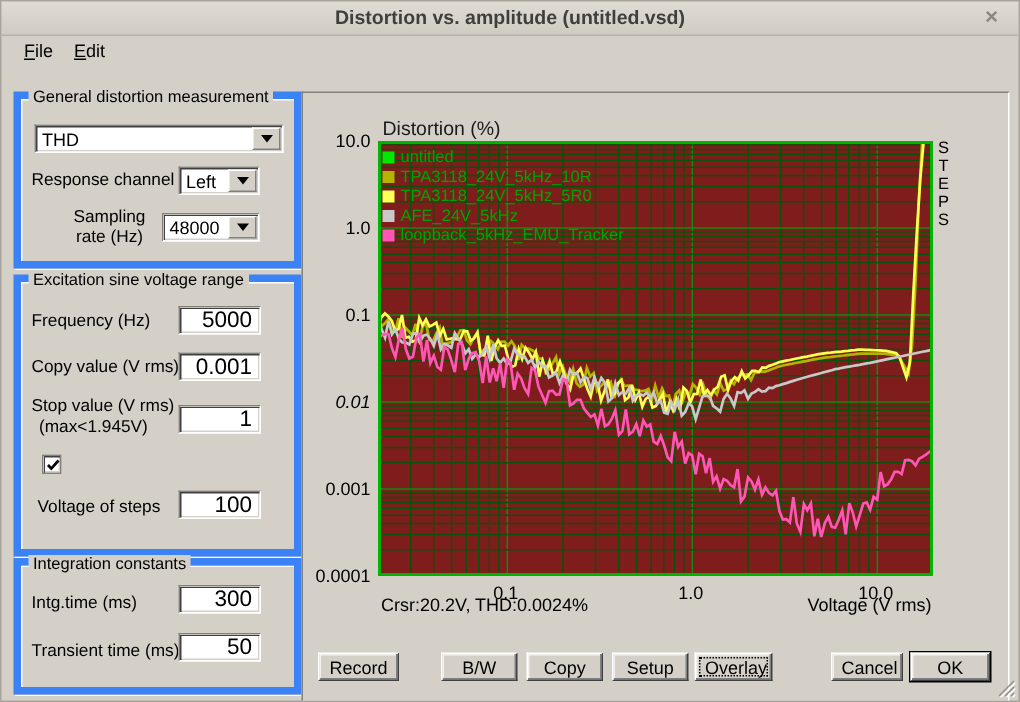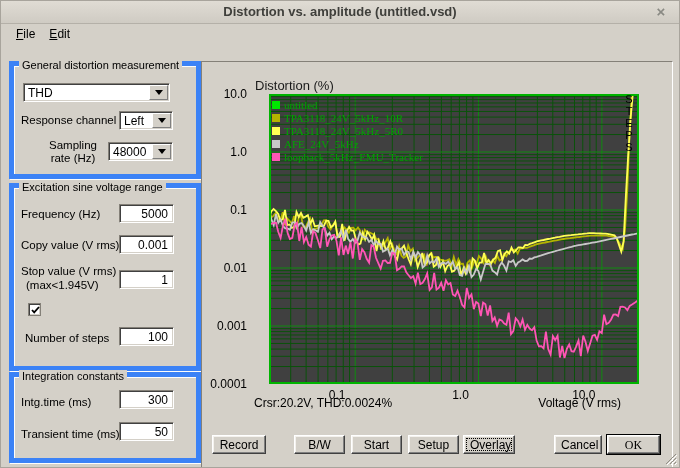--- a/index.html
+++ b/index.html
@@ -18,53 +18,53 @@
   .menu-item{font-size:12px;color:#000;padding:3px 7px 0 7px;height:18px;}
   .menu-item u{text-decoration:underline;}
   
   .groupbox{position:absolute;border:5px solid #3b82f6;box-shadow:1px 1px 0 #fdfdfb, inset 1px 1px 0 #fdfdfb;}
   .groupbox .gb-title{position:absolute;top:-7px;left:5px;background:#d4d0c8;padding:0 3px;font-size:11px;color:#000;}
   .lbl{position:absolute;font-size:11.5px;color:#000;white-space:nowrap;}
   .lbl.ctr{text-align:center;}
   
   .edit{position:absolute;box-sizing:border-box;height:19px;background:#fff;border:1px solid #848078;
         border-right-color:#fff;border-bottom-color:#fff;box-shadow:inset 1px 1px 0 #404040 , inset -1px -1px 0 #d4d0c8;
-        font-family:"Liberation Sans",sans-serif;font-size:12px;text-align:right;padding:0 5px 0 2px;color:#000;}
+        font-family:"Liberation Sans",sans-serif;font-size:15px;text-align:right;padding:0 5px 0 2px;color:#000;}
   .combo{position:absolute;box-sizing:border-box;height:19px;background:#fff;border:1px solid #848078;
         border-right-color:#fff;border-bottom-color:#fff;box-shadow:inset 1px 1px 0 #404040, inset -1px -1px 0 #d4d0c8;}
   .combo .val{position:absolute;left:4px;top:2px;font-size:12px;color:#000;}
   .combo .drop{position:absolute;right:1px;top:1px;bottom:1px;width:17px;background:#d4d0c8;
         border:1px solid #808080;border-top-color:#fff;border-left-color:#fff;
         display:flex;align-items:center;justify-content:center;}
   .combo .drop .arr{width:0;height:0;border-left:4px solid transparent;border-right:4px solid transparent;
         border-top:5px solid #000;}
   
   .checkbox{position:absolute;width:13px;height:13px;background:#fff;border:1px solid #848078;
         box-shadow:inset 1px 1px 0 #404040, inset -1px -1px 0 #d4d0c8;box-sizing:border-box;}
   .checkbox svg{position:absolute;left:1px;top:1px;}
   
   .chart-panel{position:absolute;left:200px;top:60px;width:472px;height:462px;box-sizing:border-box;
         border:1px solid #848078;border-right-color:#fff;border-bottom-color:#fff;background:#d4d0c8;}
   .chart-title{position:absolute;left:53px;top:16px;font-size:13px;color:#1a1a1a;}
-  .plot-wrap{position:absolute;left:67px;top:32px;width:370px;height:290px;background:#404040;font-family:Liberation Serif, serif;}
+  .plot-wrap{position:absolute;left:50px;top:32px;width:370px;height:290px;background:#7f1d1d;}
   .ylab{position:absolute;width:42px;text-align:right;font-size:12px;color:#000;height:12px;line-height:12px;}
   .xlab{position:absolute;width:40px;text-align:center;font-size:12px;color:#000;top:326px;}
   .cursor-text{position:absolute;left:52px;top:334px;font-size:12px;color:#000;}
   .xaxis-title{position:absolute;left:300px;top:334px;width:119px;text-align:right;font-size:12px;color:#000;}
   .steps-brand{position:absolute;left:421px;top:31px;font-size:11px;color:#000;line-height:12px;width:12px;text-align:center;}
   .legend{position:absolute;left:3px;top:4px;}
   .legend-item{height:13px;display:flex;align-items:center;}
   .legend-chip{width:8px;height:8px;margin-right:4px;flex:none;}
   .legend-label{font-size:11px;color:#00a400;white-space:nowrap;}
   
   .btn{position:absolute;height:19px;background:#d4d0c8;font-family:"Liberation Sans",sans-serif;
        font-size:12px;color:#000;text-align:center;line-height:17px;box-sizing:border-box;
        border:1px solid #404040;border-top-color:#fff;border-left-color:#fff;
        box-shadow:inset -1px -1px 0 #808080, inset 1px 1px 0 #f4f2ee;}
-  .btn.default{box-shadow:0 0 0 1px #000, inset -1px -1px 0 #808080, inset 1px 1px 0 #f4f2ee;font-family:Liberation Serif, serif;}
+  .btn.default{box-shadow:0 0 0 1px #000, inset -1px -1px 0 #808080, inset 1px 1px 0 #f4f2ee;}
   .btn.focused{outline:1px dotted #000;outline-offset:-4px;}
   .resize-grip{position:absolute;right:2px;bottom:2px;width:14px;height:14px;}
 </style>
 </head>
 <body>
 
 <div class="window">
 
   <div class="titlebar">
     <div class="title">Distortion vs. amplitude (untitled.vsd)</div>
@@ -72,21 +72,21 @@
   </div>
 
   <div class="menubar" id="menubar">
       <div class="menu-item"><u>F</u>ile</div>
       <div class="menu-item"><u>E</u>dit</div>
     </div>
 
   <div class="groupbox" style="left:8px;top:60px;width:182px;height:108px;">
     <span class="gb-title">General distortion measurement</span>
   </div>
-  <div class="combo" style="left:22px;top:82px;width:147px;">
+  <div class="combo" style="left:22px;top:82px;width:166px;">
     <span class="val">THD</span>
     <span class="drop">
         <span class="arr"></span>
       </span>
   </div>
   <div class="lbl" style="left:20px;top:113px;">Response channel</div>
   <div class="combo" style="left:118px;top:110px;width:54px;">
     <span class="val">Left</span>
     <span class="drop">
         <span class="arr"></span>
@@ -109,21 +109,21 @@
   <div class="lbl" style="left:20px;top:238px;">Copy value (V rms)</div>
   <input class="edit" style="left: 118px; top: 234px; width: 55px;" value="0.001">
   <div class="lbl" style="left:20px;top:264px;">Stop value (V rms)</div>
   <div class="lbl" style="left:25px;top:278px;">(max&lt;1.945V)</div>
   <input class="edit" style="left: 118px; top: 269px; width: 55px;" value="1">
   <div class="checkbox" style="left:27px;top:302px;">
     <svg id="checkmark" width="11" height="11" viewBox="0 0 11 11">
       <path d="M2 5 L4.2 7.4 L9 2" stroke="#000" stroke-width="1.8" fill="none"></path>
     </svg>
   </div>
-  <div class="lbl" style="left:24px;top:331px;">Number of steps</div>
+  <div class="lbl" style="left:24px;top:331px;">Voltage of steps</div>
   <input class="edit" style="left: 118px; top: 326px; width: 55px;" value="100">
 
   <div class="groupbox" style="left:8px;top:371px;width:182px;height:81px;">
     <span class="gb-title">Integration constants</span>
   </div>
   <div class="lbl" style="left:20px;top:395px;">Intg.time (ms)</div>
   <input class="edit" style="left: 118px; top: 389px; width: 55px;" value="300">
   <div class="lbl" style="left:20px;top:427px;">Transient time (ms)</div>
   <input class="edit" style="left: 118px; top: 421px; width: 55px;" value="50">
 
@@ -236,21 +236,21 @@
           <div class="legend-item">
             <span class="legend-chip" style="background: rgb(255, 85, 181);"></span>
             <span class="legend-label" style="color: rgb(0, 164, 0);">loopback_5kHz_EMU_Tracker</span>
           </div>
         </div>
     </div>
     <div id="ylabels">
         <div class="ylab" style="left: 3px; top: 26px;">10.0</div>
         <div class="ylab" style="left: 3px; top: 84px;">1.0</div>
         <div class="ylab" style="left: 3px; top: 142px;">0.1</div>
-        <div class="ylab" style="left: 3px; top: 200px;">0.01</div>
+        <div class="ylab" style="left: 3px; top: 200px; font-style: italic;">0.01</div>
         <div class="ylab" style="left: 3px; top: 258px;">0.001</div>
         <div class="ylab" style="left: 3px; top: 316px;">0.0001</div>
       </div>
     <div id="xlabels">
         <div class="xlab" style="left: 115.206px;">0.1</div>
         <div class="xlab" style="left: 238.54px;">1.0</div>
         <div class="xlab" style="left: 361.873px;">10.0</div>
       </div>
     <div class="cursor-text">Crsr:20.2V, THD:0.0024%</div>
     <div class="xaxis-title">Voltage (V rms)</div>
@@ -258,21 +258,21 @@
         <div>S</div>
         <div>T</div>
         <div>E</div>
         <div>P</div>
         <div>S</div>
       </div>
   </div>
 
   <button class="btn" style="left:211px;top:434px;width:54px;">Record</button>
   <button class="btn" style="left:293px;top:434px;width:51px;">B/W</button>
-  <button class="btn" style="left:350px;top:434px;width:51px;">Start</button>
+  <button class="btn" style="left:350px;top:434px;width:51px;">Copy</button>
   <button class="btn" style="left:407px;top:434px;width:51px;">Setup</button>
   <button class="btn focused" style="left:462px;top:434px;width:52px;">Overlay</button>
   <button class="btn" style="left:553px;top:434px;width:48px;">Cancel</button>
   <button class="btn default" style="left:606px;top:434px;width:53px;">OK</button>
 
   <svg class="resize-grip" width="14" height="14">
     <line x1="13" y1="3" x2="3" y2="13" stroke="#928e86" stroke-width="1"></line>
     <line x1="14" y1="4" x2="4" y2="14" stroke="#fff" stroke-width="1"></line>
     <line x1="13" y1="7" x2="7" y2="13" stroke="#928e86" stroke-width="1"></line>
     <line x1="14" y1="8" x2="8" y2="14" stroke="#fff" stroke-width="1"></line>

